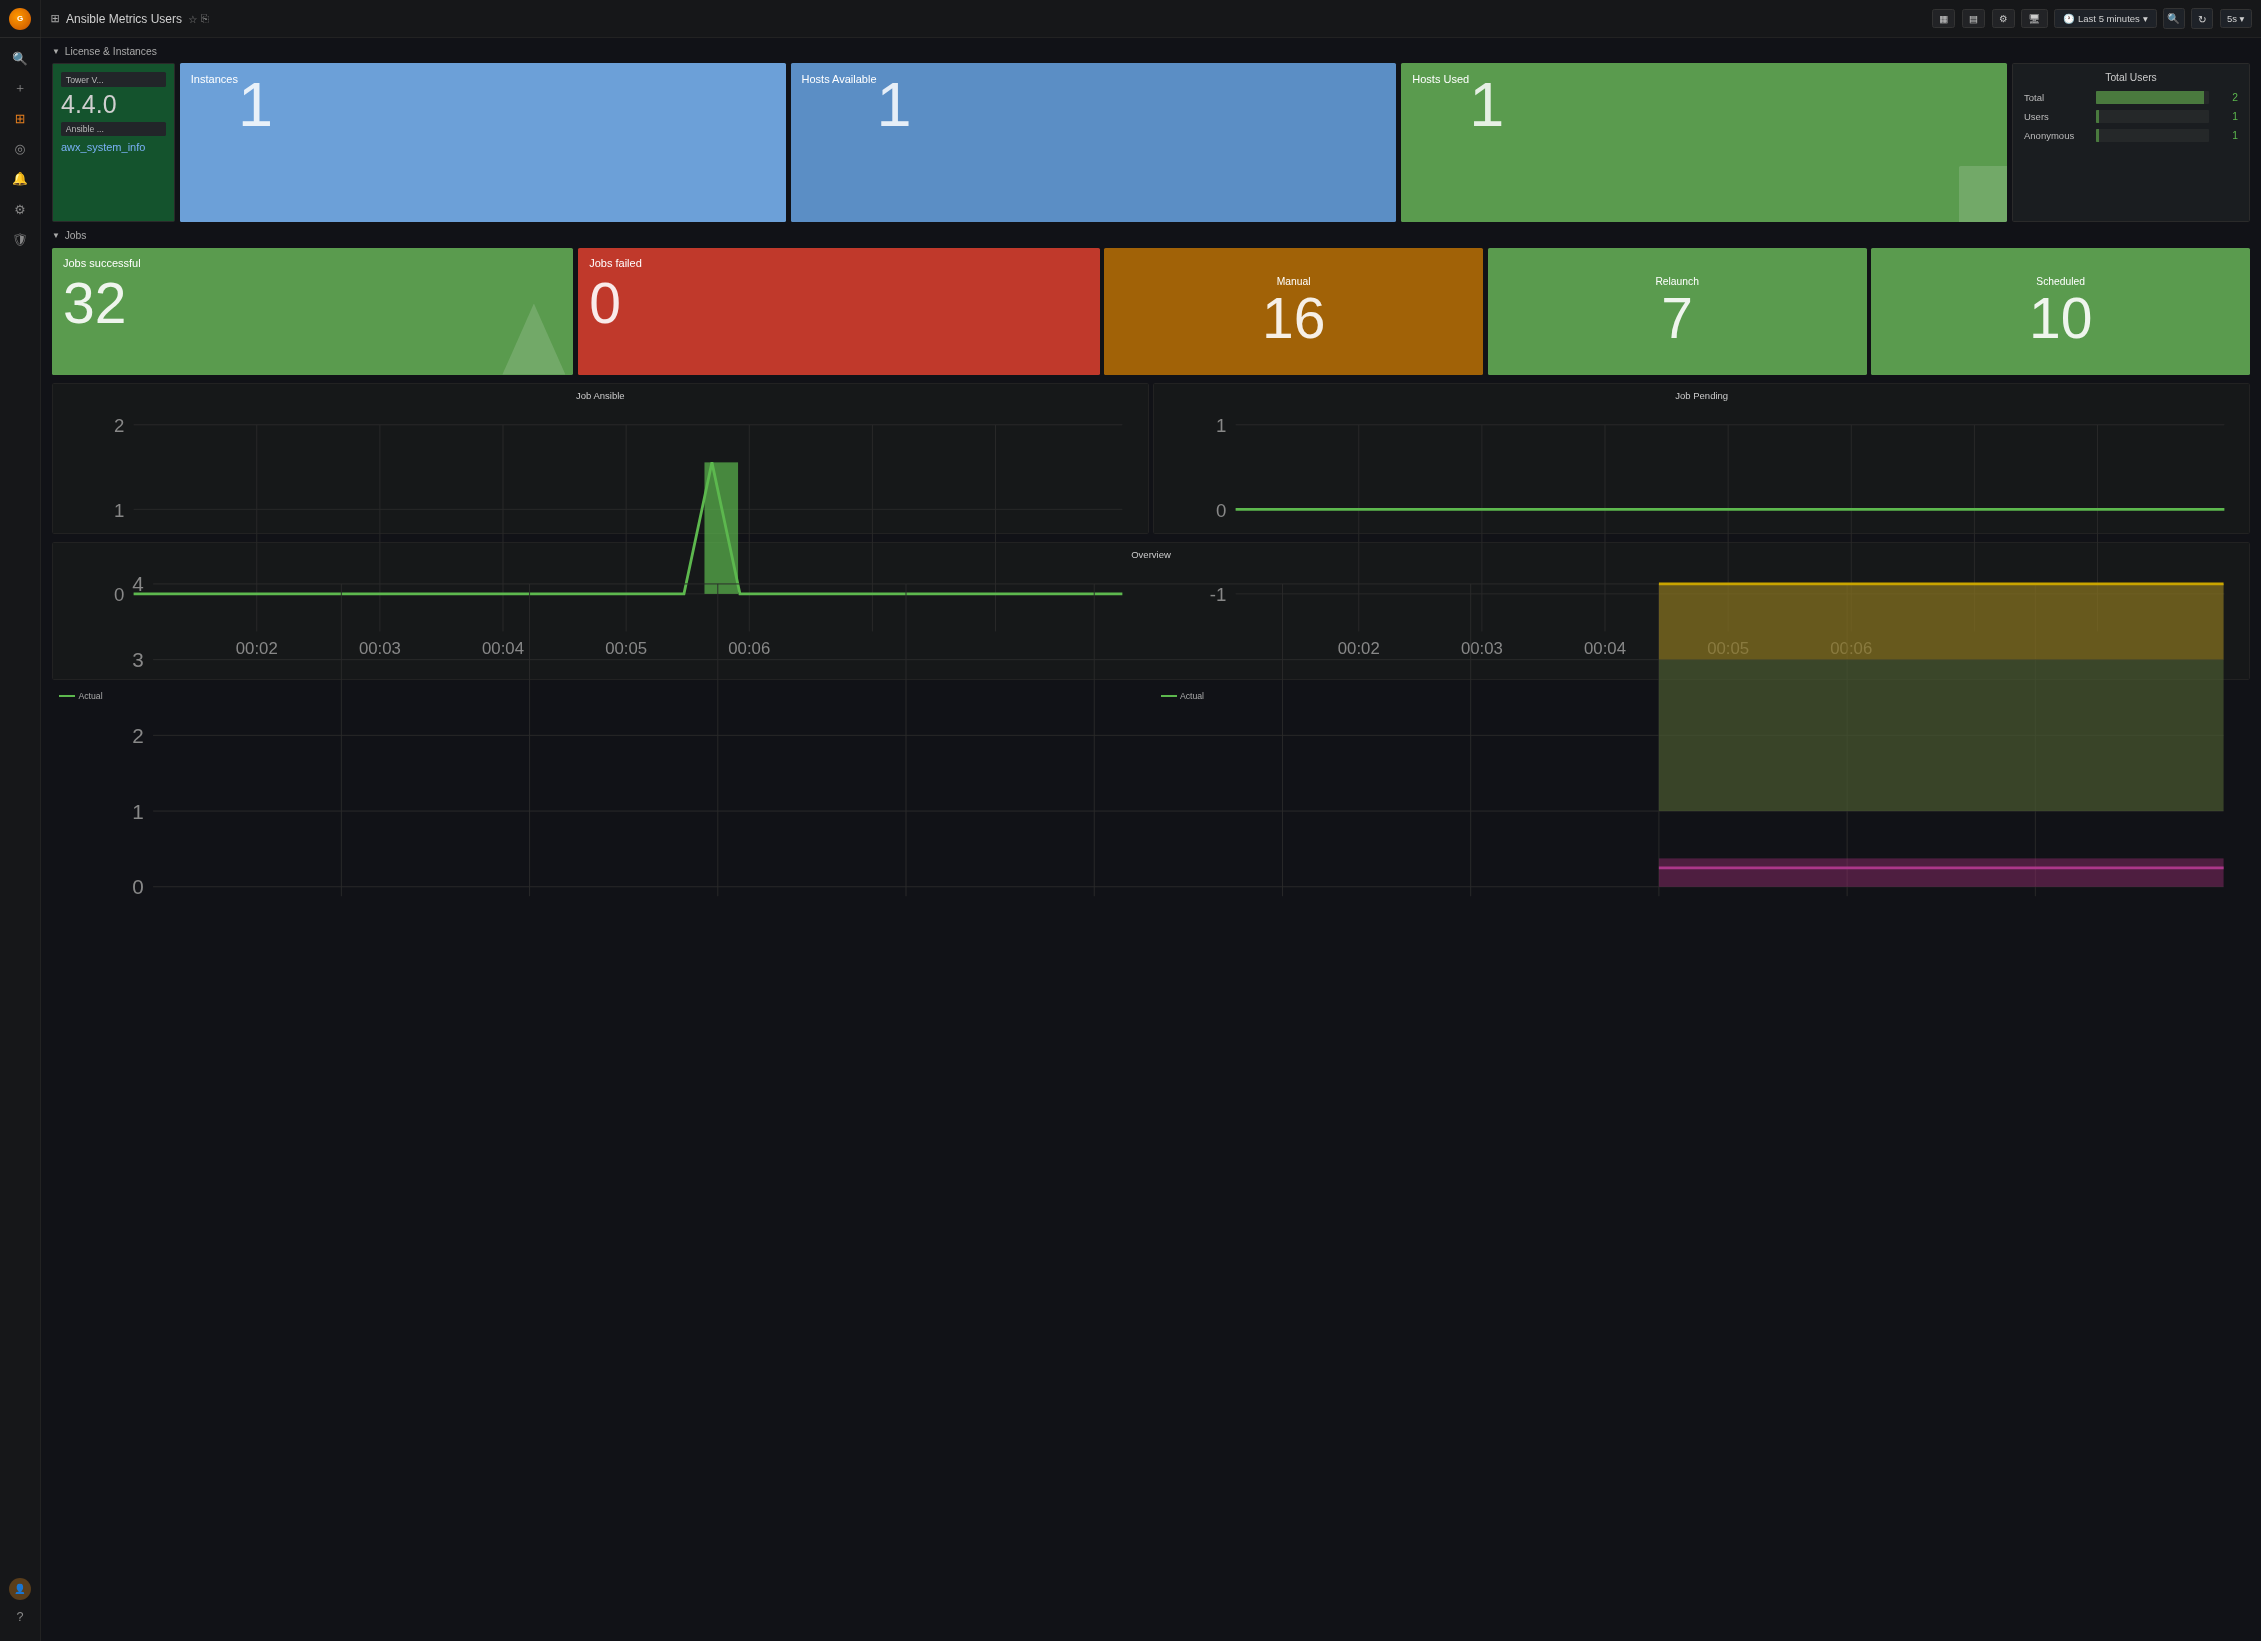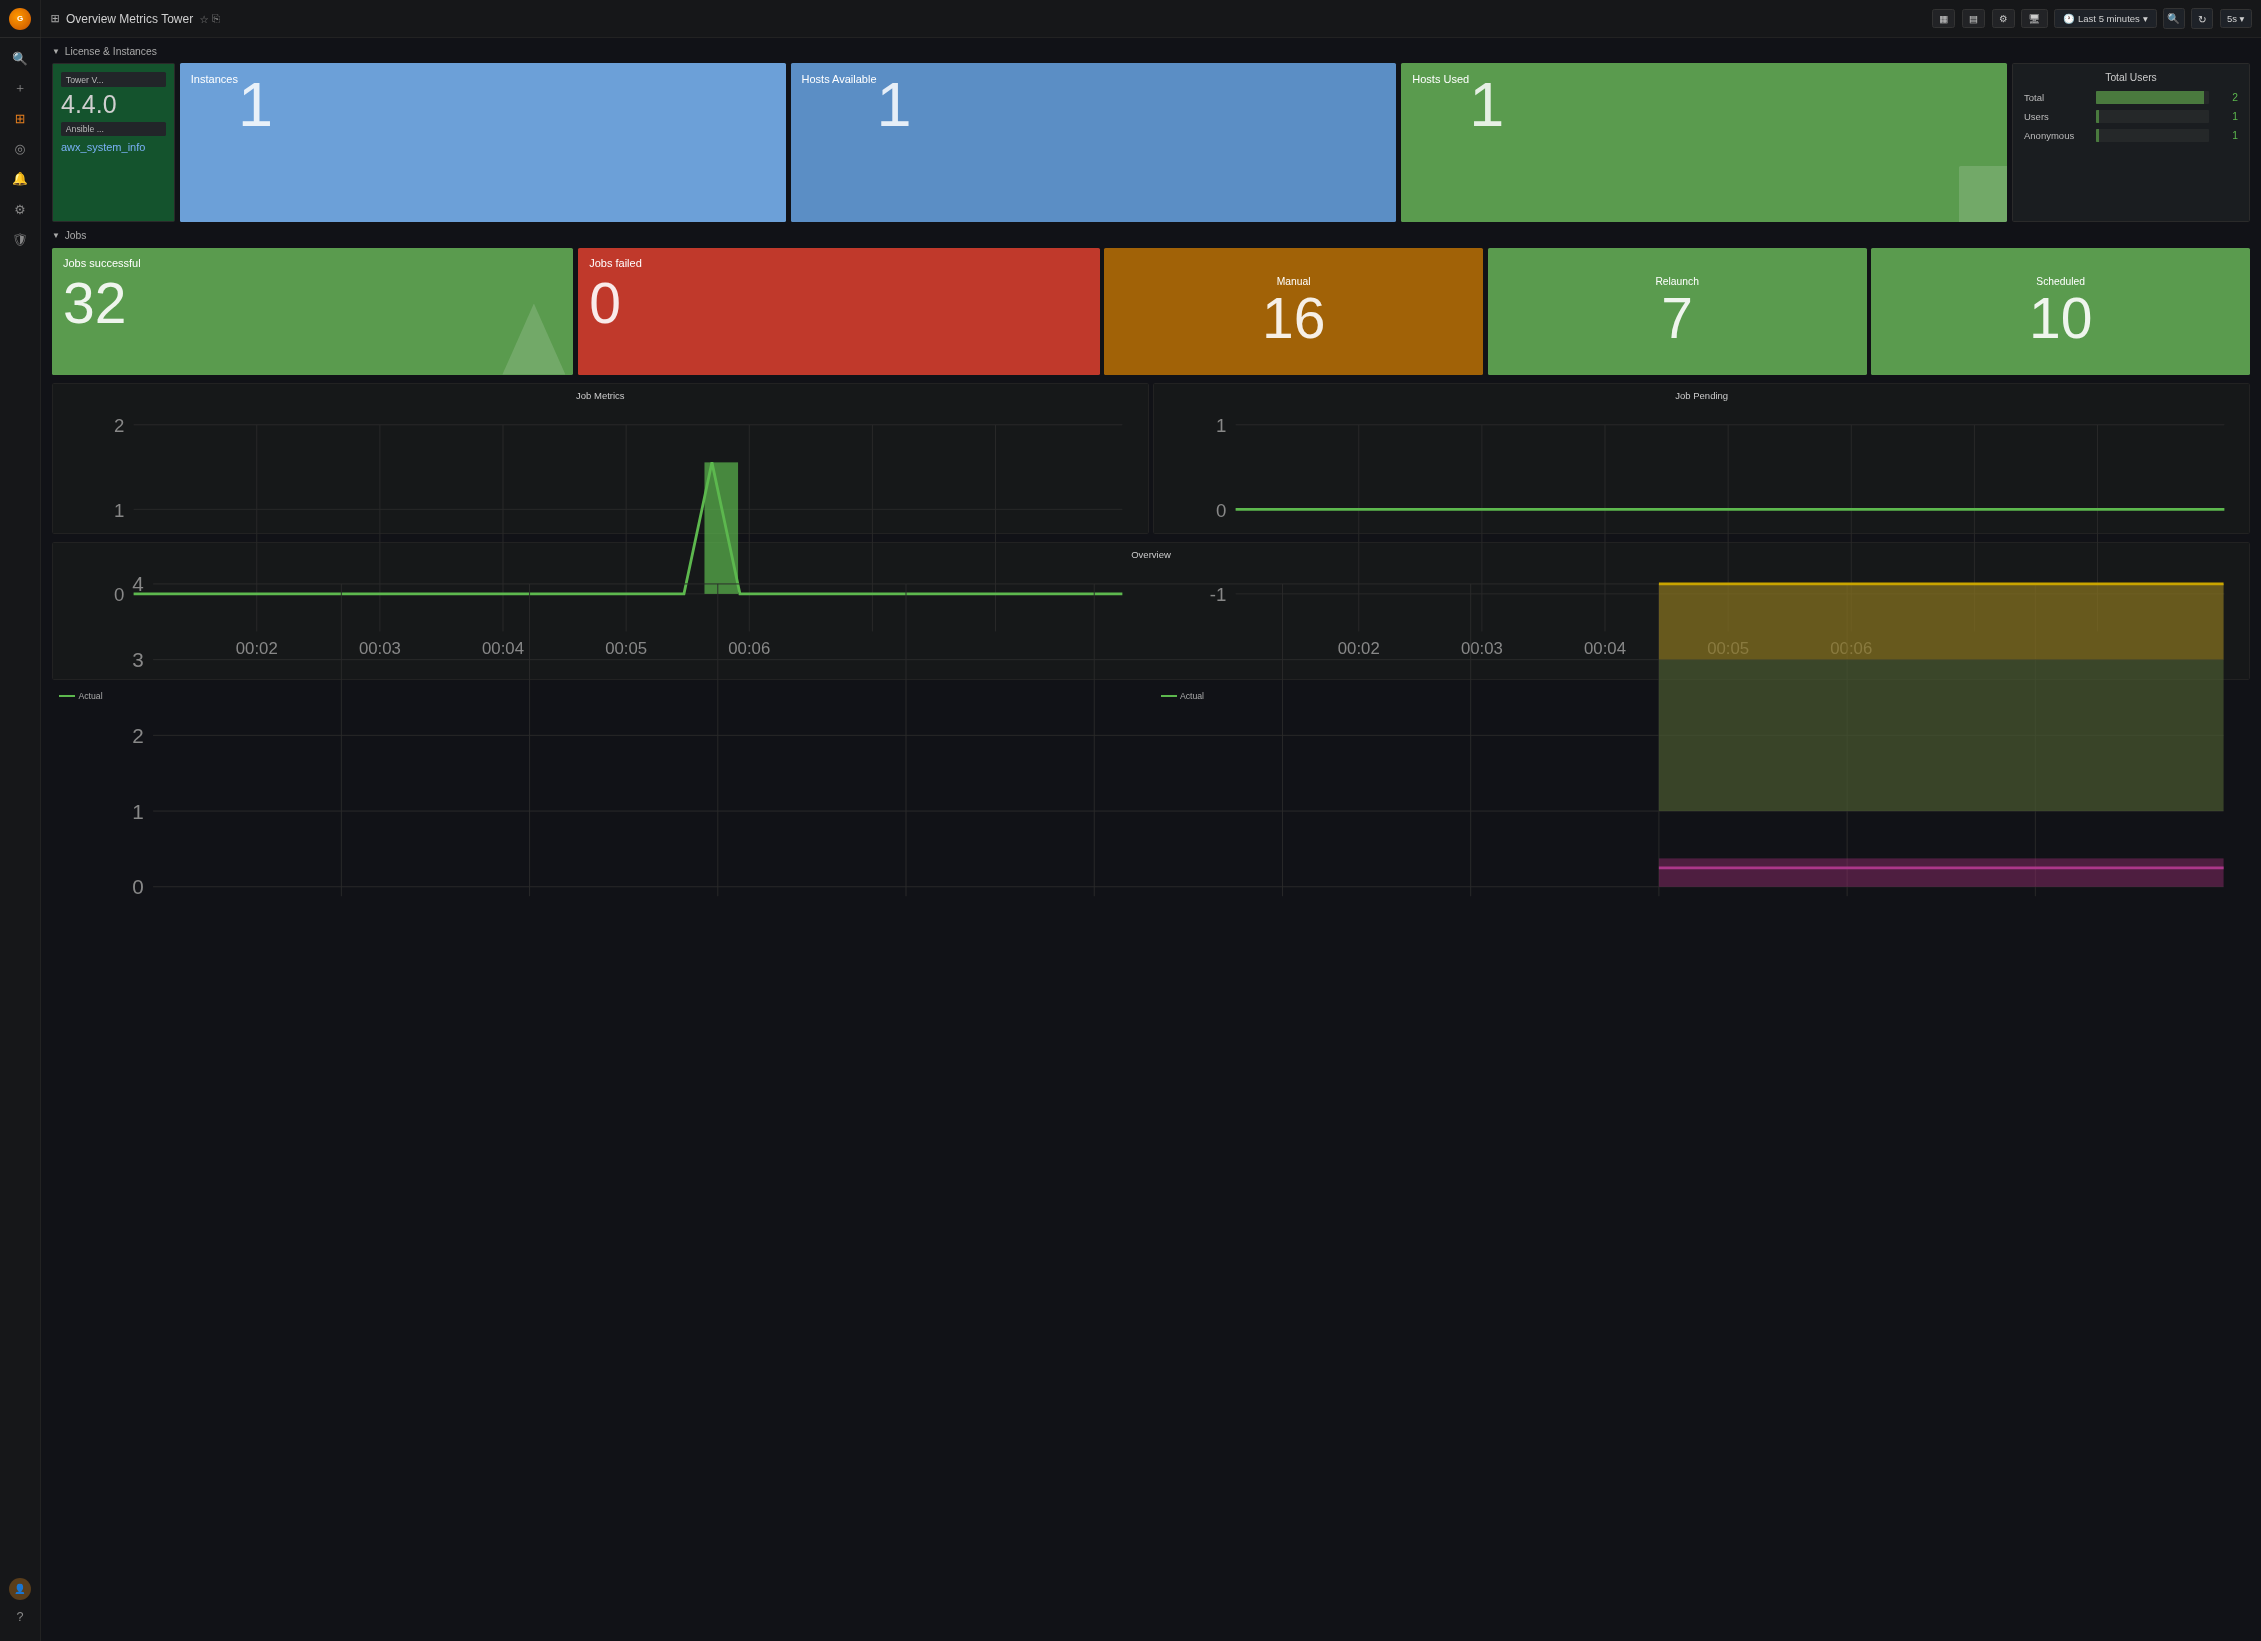--- a/index.html
+++ b/index.html
@@ -494,21 +494,21 @@
   <div class="sidebar-bottom">
     <div class="avatar-circle">👤</div>
     <div class="sidebar-icon">?</div>
   </div>
 </div>
 
 <div class="main">
 
   <div class="topbar">
     <span class="topbar-grid-icon">⊞</span>
-    <span class="topbar-title">Overview Metrics Tower</span>
+    <span class="topbar-title">Ansible Metrics Users</span>
     <div class="topbar-icons">
       <span>☆</span>
       <span>⎘</span>
     </div>
     <div class="topbar-spacer"></div>
     <div class="topbar-right">
       <div class="topbar-btn">
         <span>▦</span>
       </div>
       <div class="topbar-btn">
@@ -632,21 +632,21 @@
 
       <div class="job-card-small job-card-scheduled">
         <div class="job-card-center-label">Scheduled</div>
         <div class="job-card-center-number">10</div>
       </div>
     </div>
 
     <div class="charts-row">
 
       <div class="chart-card">
-        <div class="chart-title">Job Metrics</div>
+        <div class="chart-title">Job Ansible</div>
         <div class="chart-area">
           <svg width="100%" height="100%" viewBox="0 0 580 150" preserveAspectRatio="none" style="font-size:13px">
 
             <line x1="40" y1="10" x2="570" y2="10" stroke="#2a2a2a" stroke-width="0.5"></line>
             <line x1="40" y1="55" x2="570" y2="55" stroke="#2a2a2a" stroke-width="0.5"></line>
             <line x1="40" y1="100" x2="570" y2="100" stroke="#2a2a2a" stroke-width="0.5"></line>
 
             <line x1="106" y1="10" x2="106" y2="120" stroke="#2a2a2a" stroke-width="0.5"></line>
             <line x1="172" y1="10" x2="172" y2="120" stroke="#2a2a2a" stroke-width="0.5"></line>
             <line x1="238" y1="10" x2="238" y2="120" stroke="#2a2a2a" stroke-width="0.5"></line>

